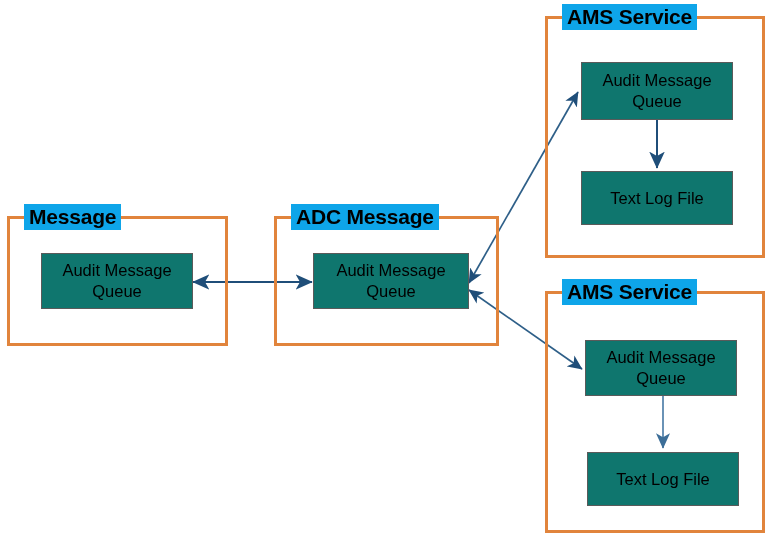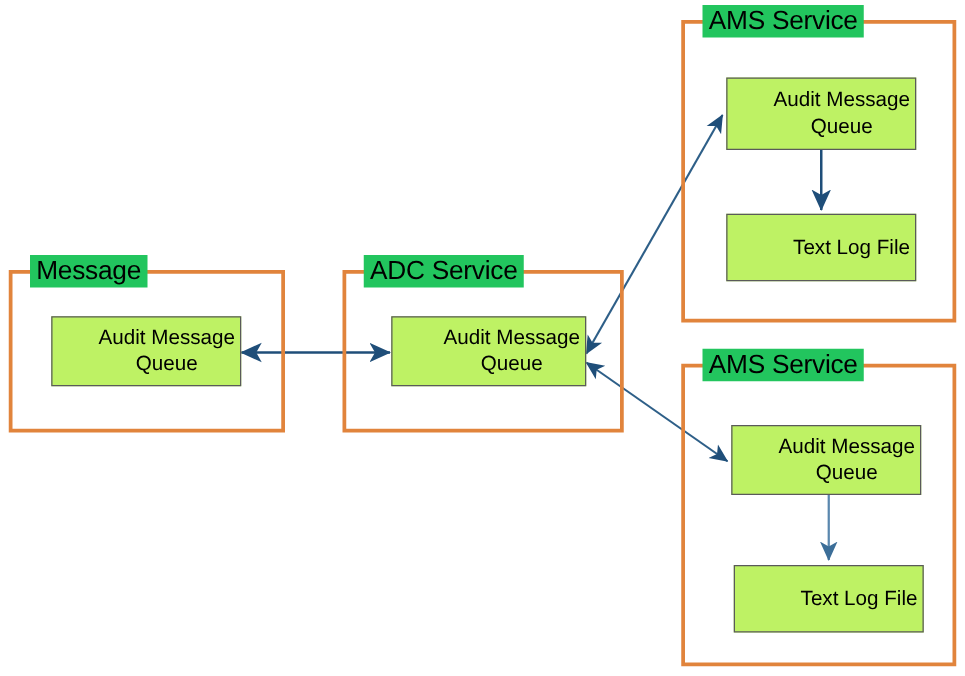--- a/index.html
+++ b/index.html
@@ -33,43 +33,43 @@
   .container {
     position: absolute;
     border: 3px solid #E1843C;
     box-sizing: border-box;
     background: transparent;
   }
   .container-title {
     position: absolute;
     top: -15px;
     left: 14px;
-    background: #22c55e;
+    background: #0ea5e9;
     padding: 0 5px;
     font-size: 21px;
-    font-weight: normal;
+    font-weight: bold;
     color: #000000;
     white-space: nowrap;
     line-height: 26px;
     letter-spacing: -0.2px;
   }
   
   .node {
     position: absolute;
     box-sizing: border-box;
-    background: #bef264;
+    background: #0f766e;
     border: 1.5px solid #5A5A5A;
     display: flex;
     align-items: center;
-    justify-content: flex-end;
+    justify-content: center;
     text-align: center;
     font-size: 16.5px;
     color: #000000;
     line-height: 21px;
-    padding: 0 4px;
+    padding: 0 20px;
   }
   .node-label {
     display: block;
     white-space: pre-line;
   }
 </style>
 </head>
 <body>
 
 <div id="diagram-root">
@@ -115,21 +115,21 @@
 
   <div class="container" style="left:7px; top:216px; width:221px; height:130px;">
     <span class="container-title">Message</span>
   </div>
   <div class="node" style="left:41px; top:253px; width:152px; height:56px;">
     <span class="node-label">Audit Message
 Queue</span>
   </div>
 
   <div class="container" style="left:274px; top:216px; width:225px; height:130px;">
-    <span class="container-title">ADC Service</span>
+    <span class="container-title">ADC Message</span>
   </div>
   <div class="node" style="left:313px; top:253px; width:156px; height:56px;">
     <span class="node-label">Audit Message
 Queue</span>
   </div>
 
   <div class="container" style="left:545px; top:16px; width:220px; height:242px;">
     <span class="container-title">AMS Service</span>
   </div>
   <div class="node" style="left:581px; top:62px; width:152px; height:58px;">

